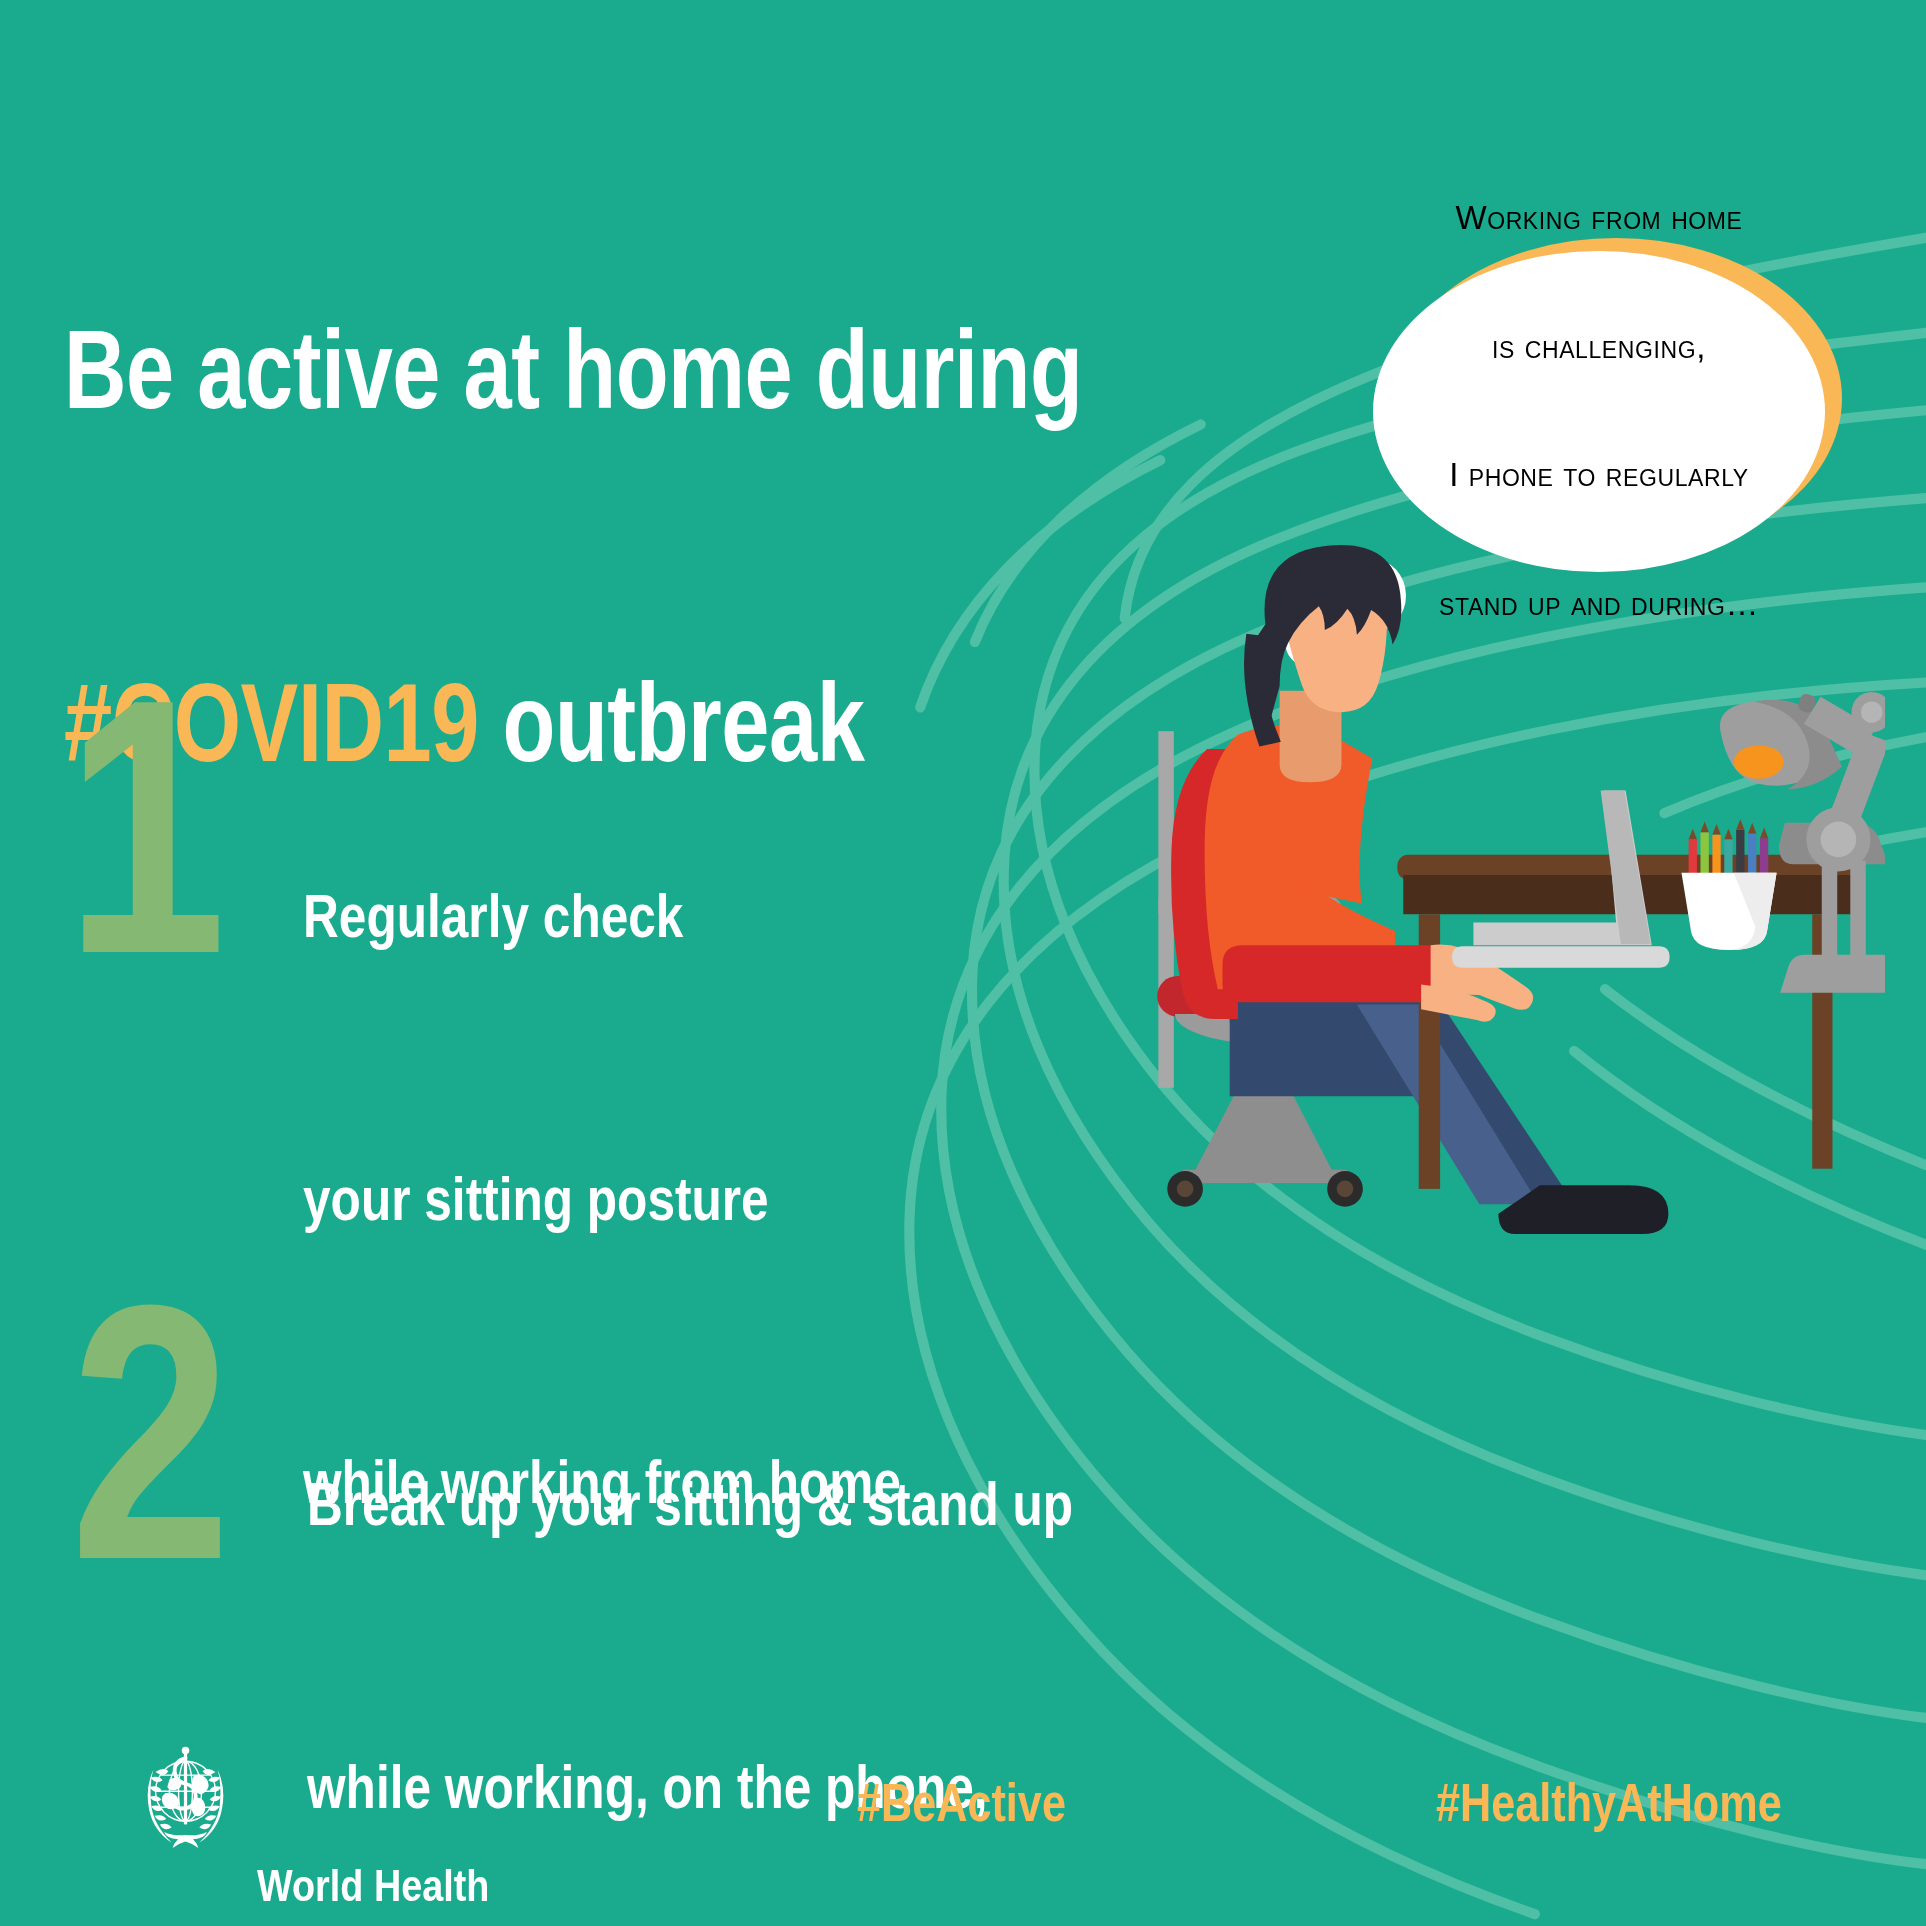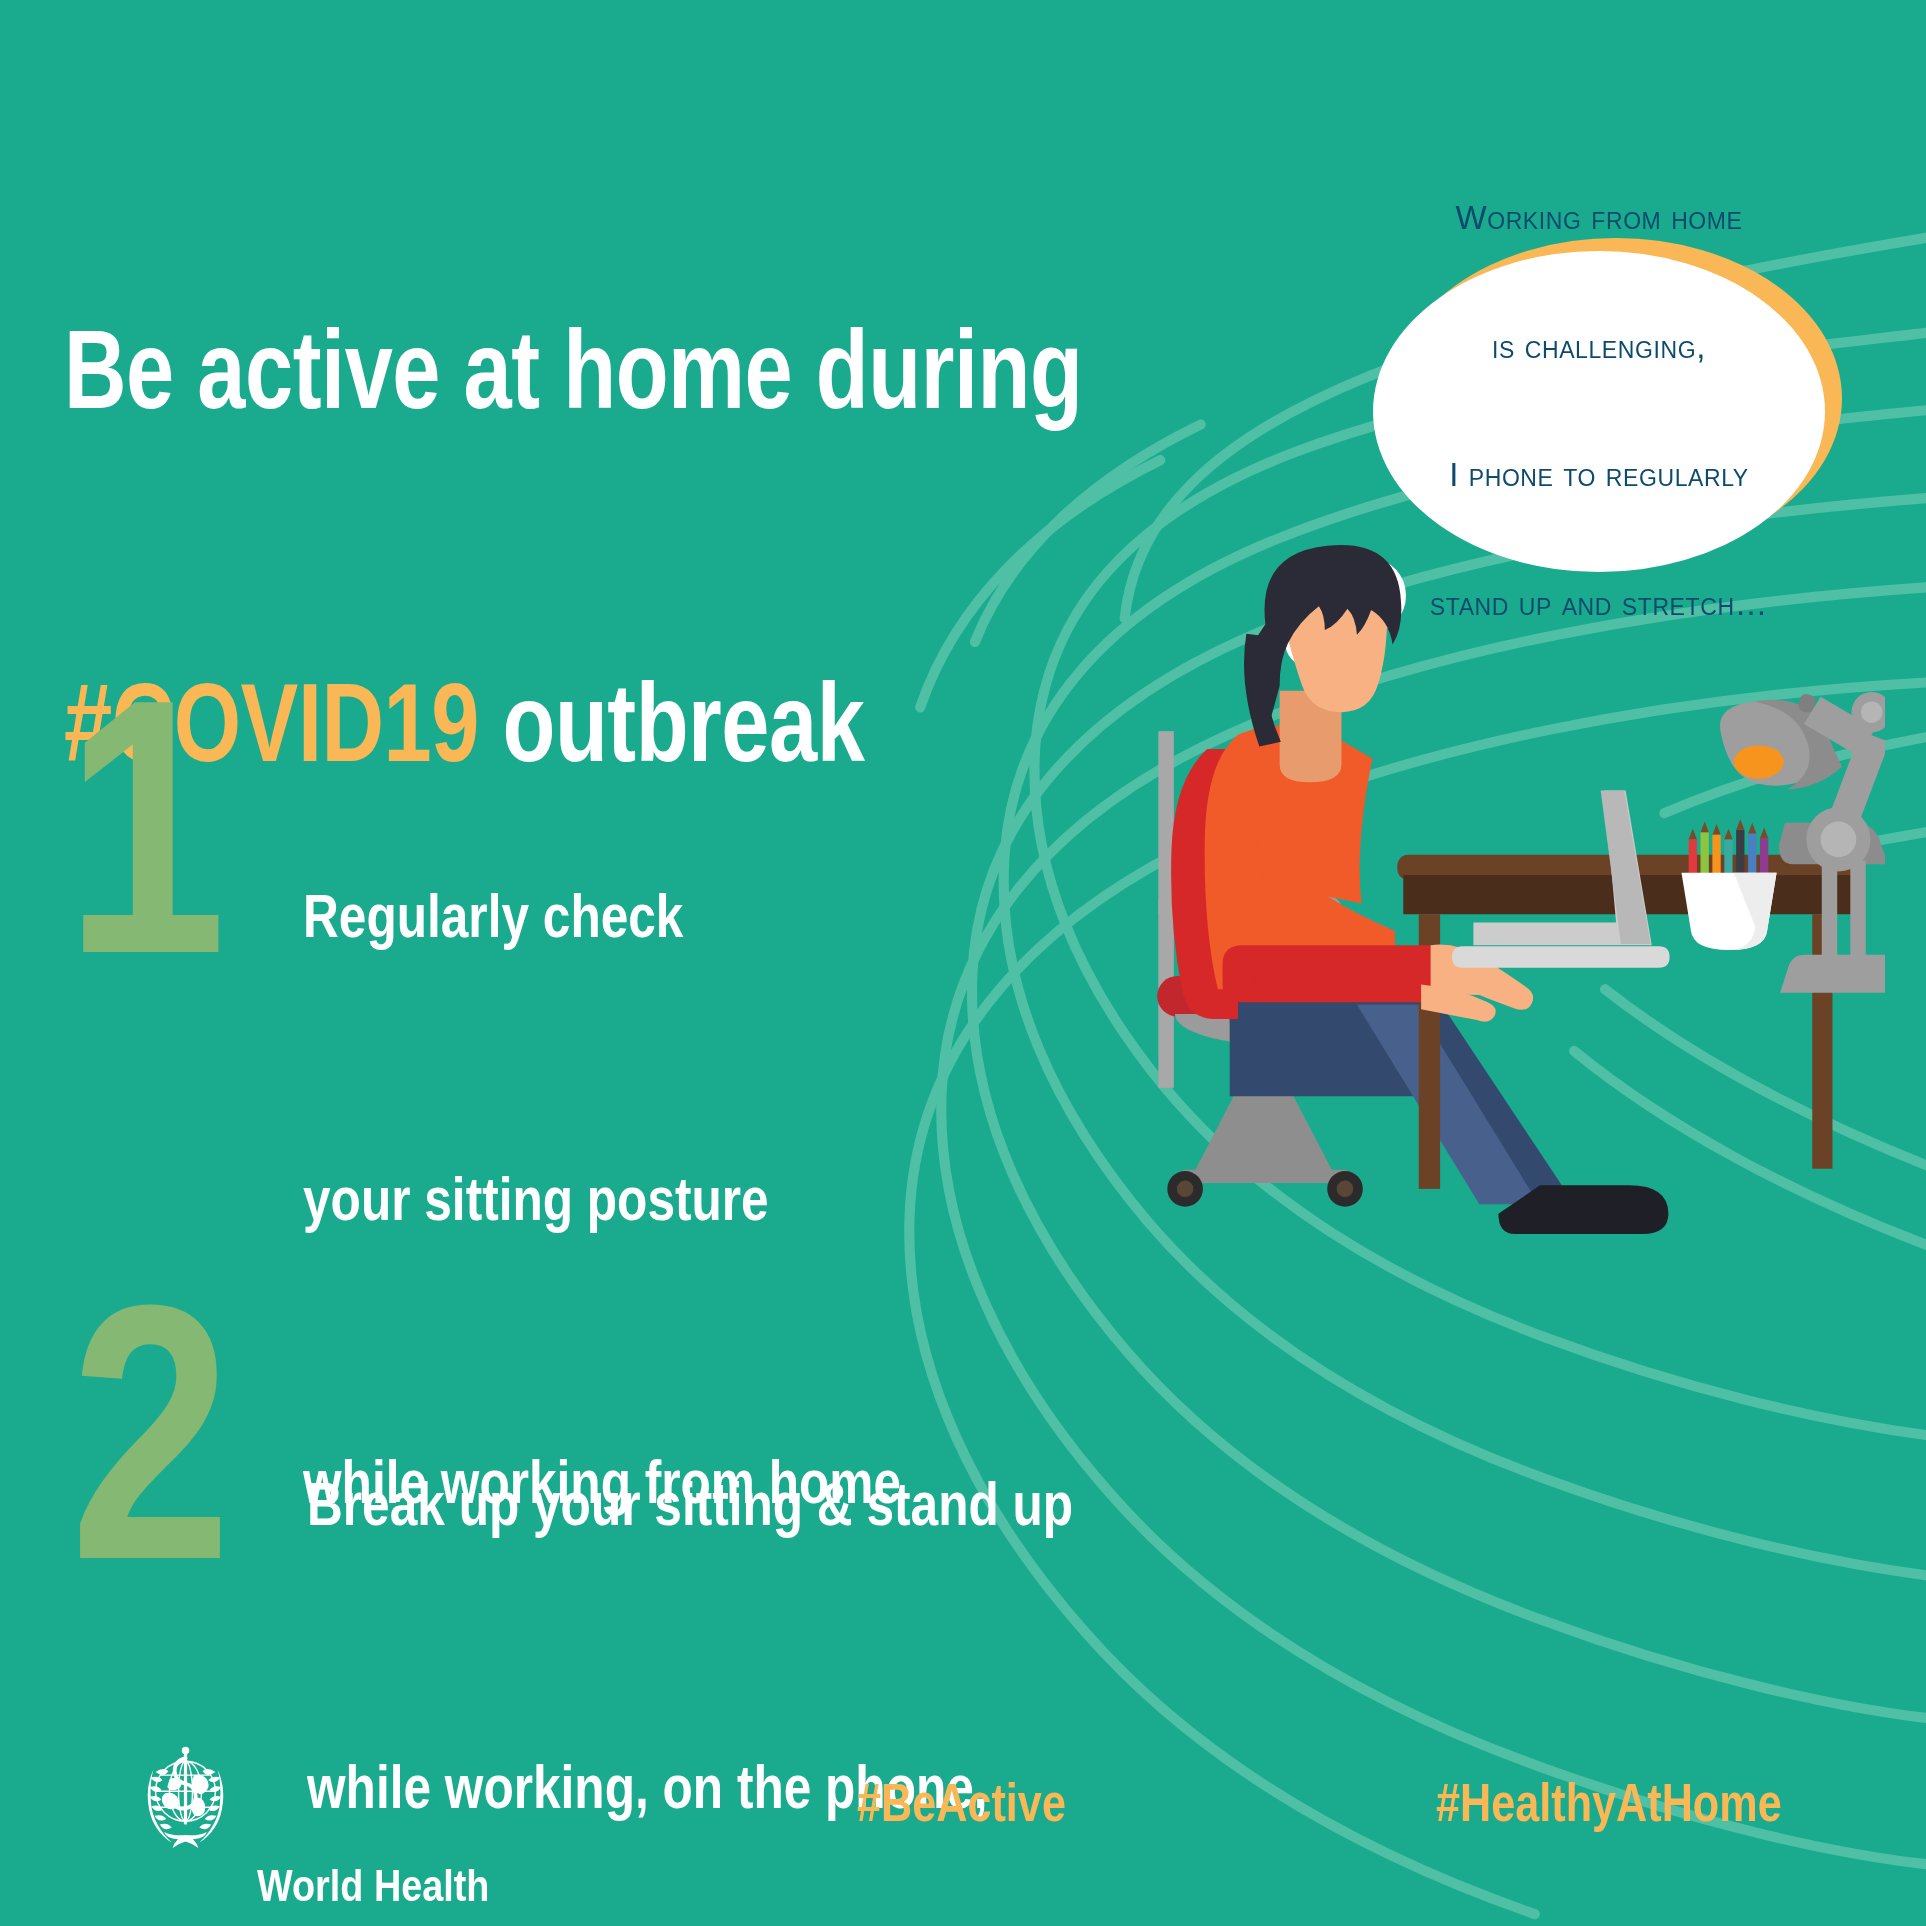--- a/index.html
+++ b/index.html
@@ -65,21 +65,21 @@
   .bubble-ring{
     position:absolute;left:16.6px;top:0px;width:452px;height:321px;
     border-radius:50%;background:#F9B756;
   }
   .bubble{
     position:absolute;left:0px;top:13px;width:452px;height:321px;
     border-radius:50%;background:#FFFFFF;
     display:flex;align-items:center;justify-content:center;
   }
   .bubble-text{
-    color:#0c4a6e;
+    color:#000000;
     font-size:33px;
     line-height:1.30;
     text-align:center;
     letter-spacing:0.6px;
     font-variant:small-caps;
     font-weight:normal;
     padding:0 24px;
     white-space:pre;
   }
   .bubble-text span{display:block;}
@@ -145,21 +145,21 @@
     <span class="hl-line"><span class="covid">#COVID19</span><span> outbreak</span></span>
   </div>
 
   <div class="bubble-wrap">
     <div class="bubble-ring"></div>
     <div class="bubble">
       <div class="bubble-text">
         <span>Working from home</span>
         <span>is challenging,</span>
         <span>I phone to regularly</span>
-        <span>stand up and stretch…</span>
+        <span>stand up and during…</span>
       </div>
     </div>
     <div class="dot" id="dot-a"></div>
     <div class="dot" id="dot-b"></div>
     <div class="dot" id="dot-c"></div>
   </div>
 
   <svg class="illus" viewBox="0 0 1340 1260" xmlns="http://www.w3.org/2000/svg">
 
     <rect x="118" y="330" width="26" height="600" fill="#A8A8A8"></rect>

